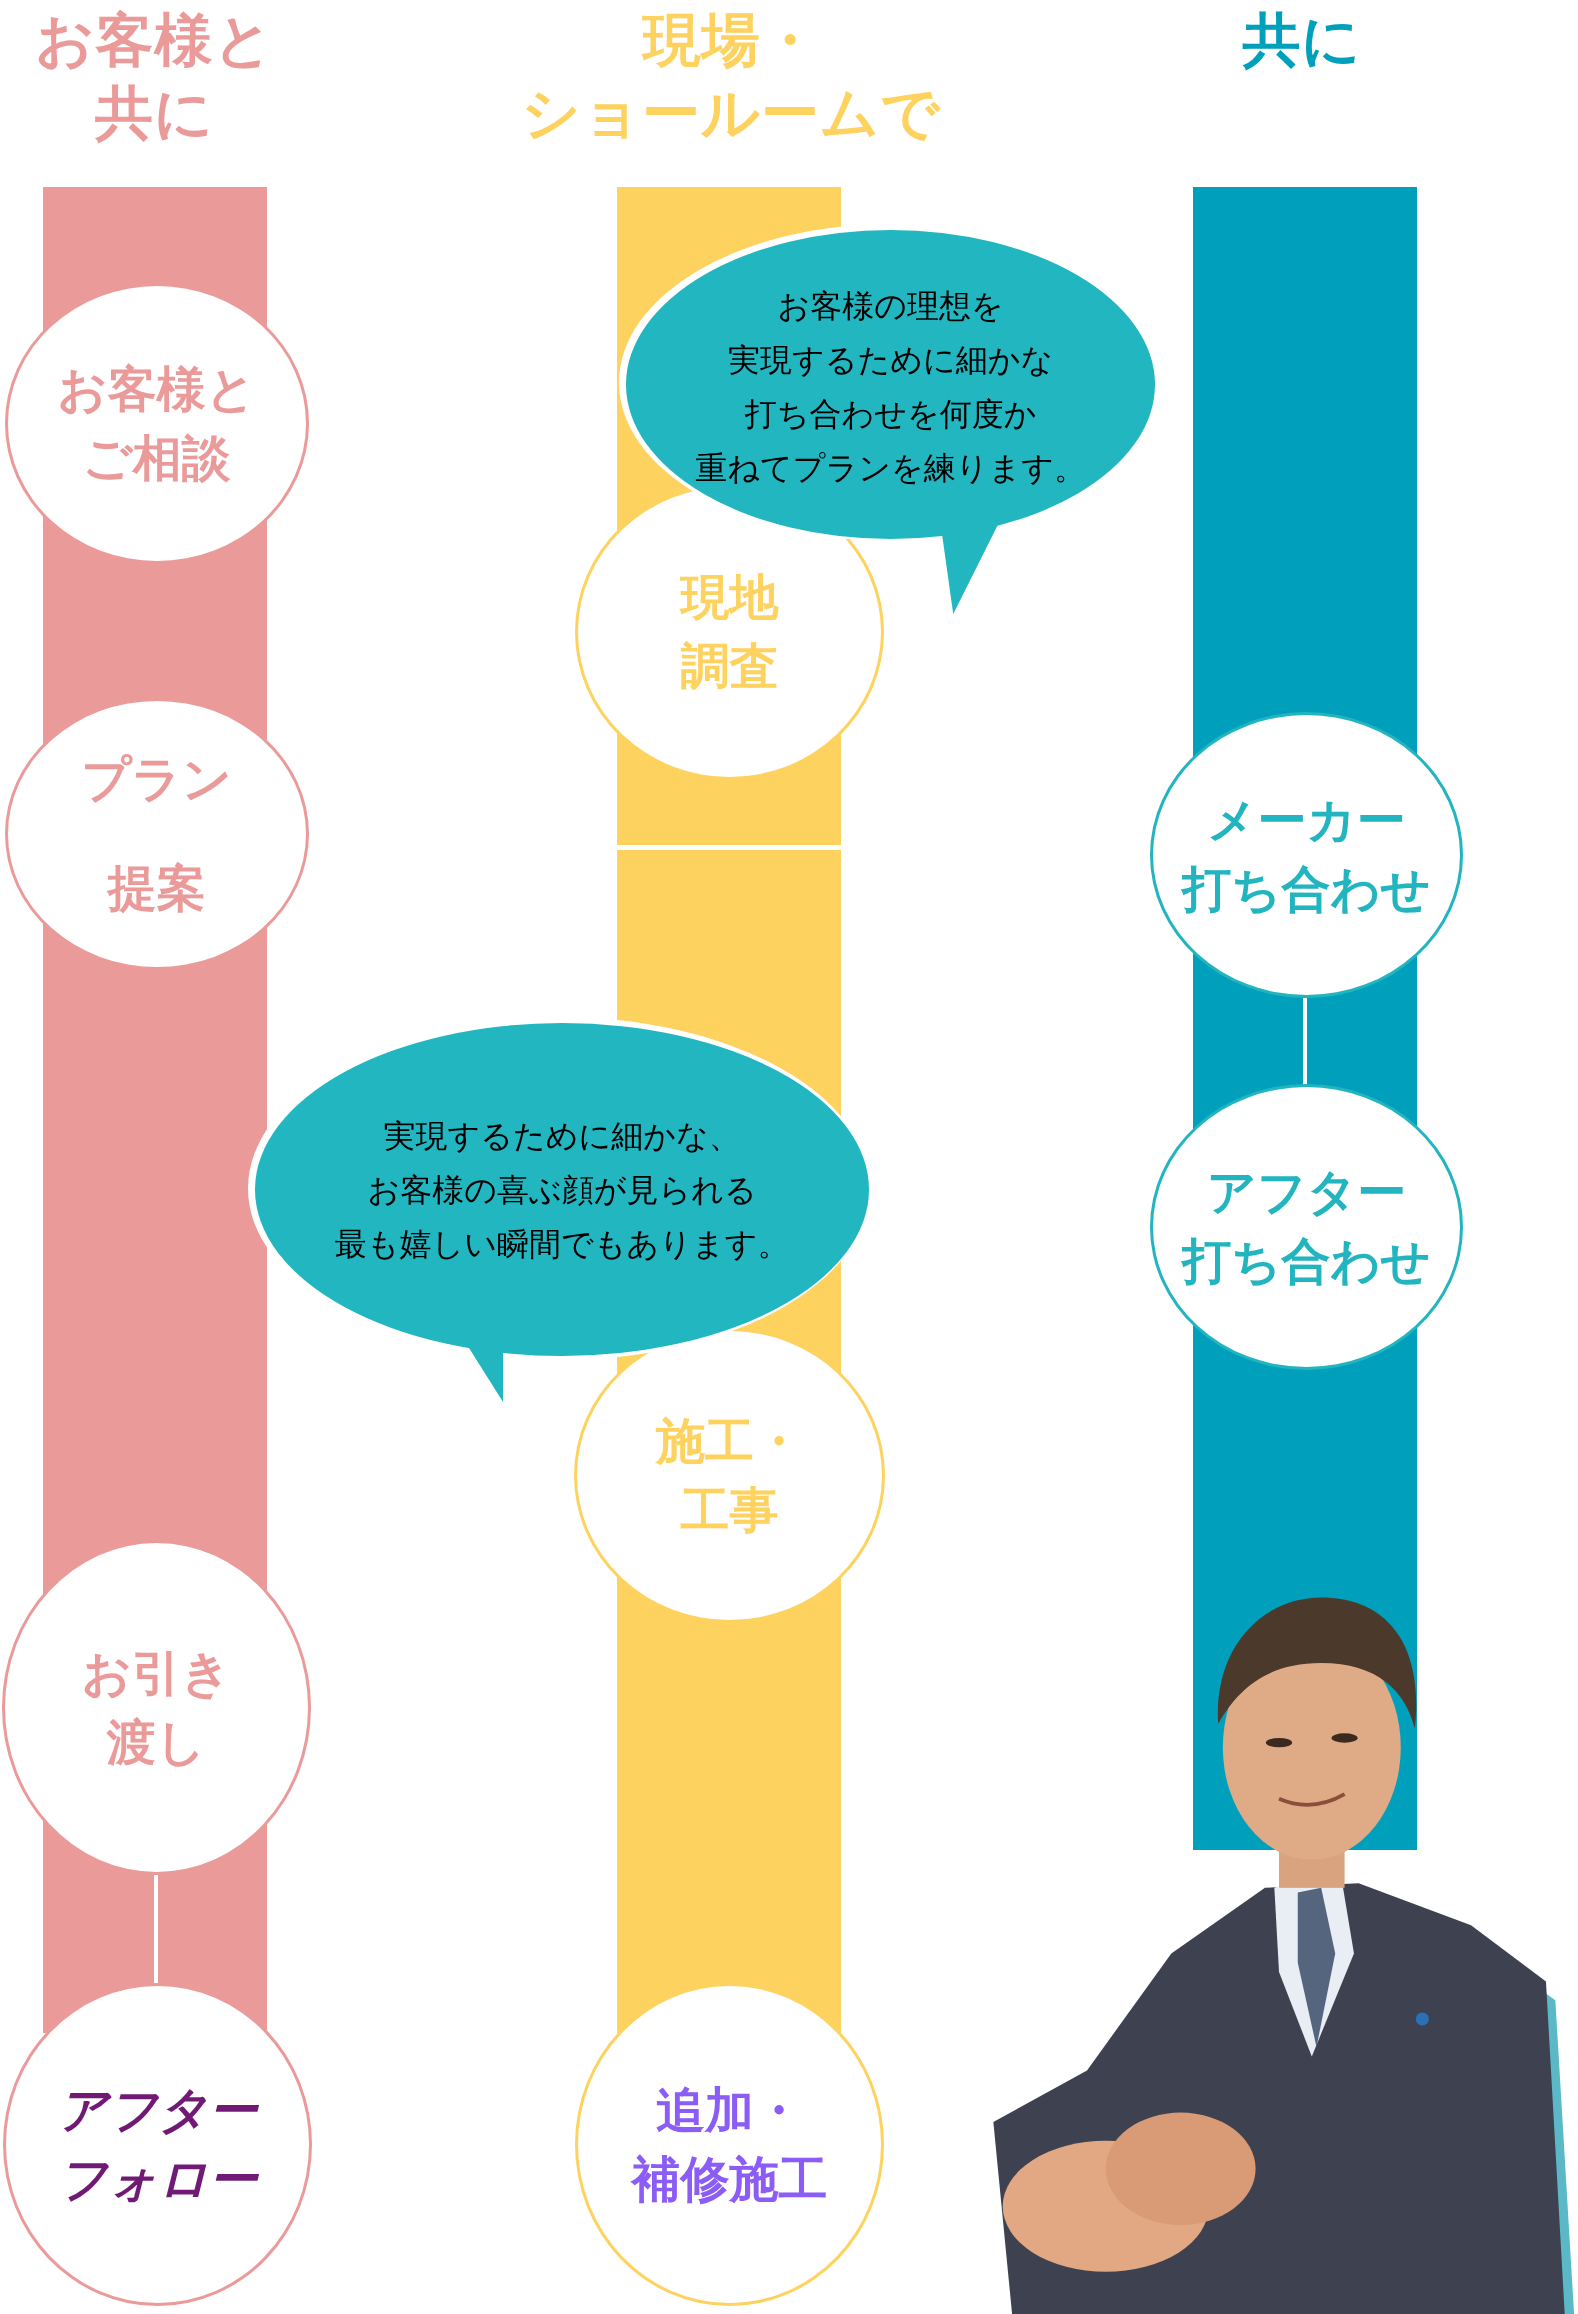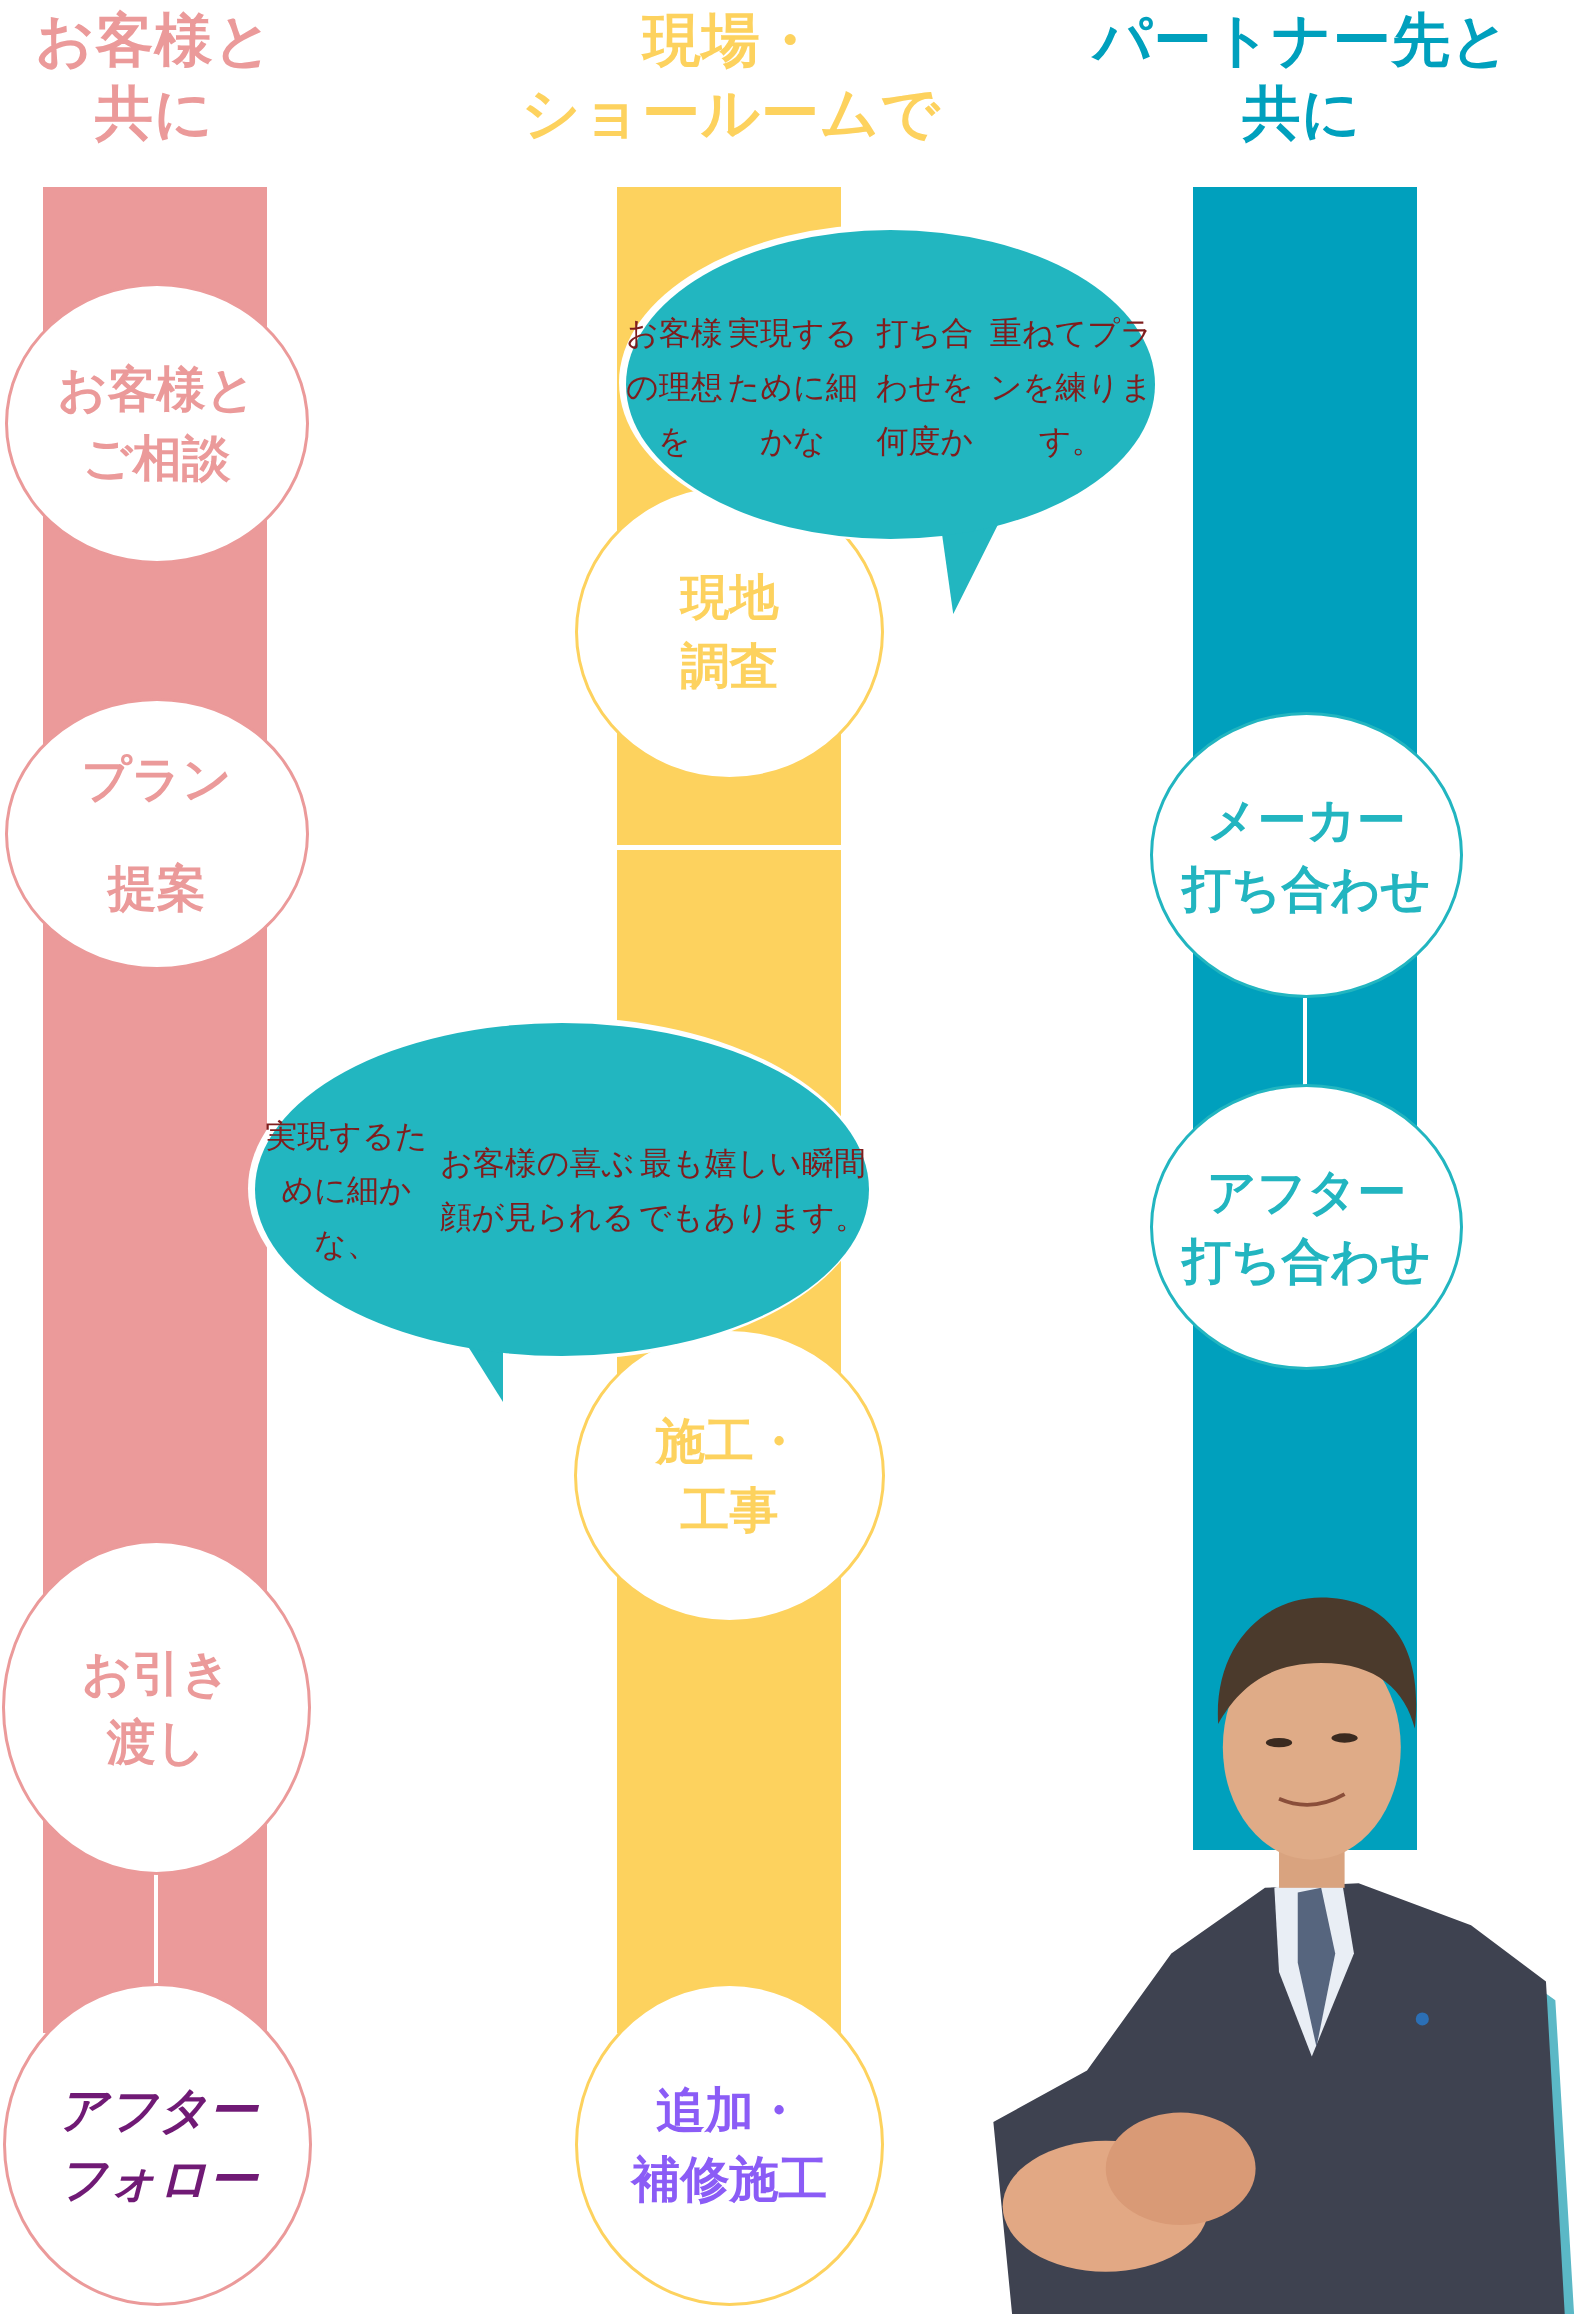--- a/index.html
+++ b/index.html
@@ -8,39 +8,38 @@
   .heading { position: absolute; top: 3.7px; text-align: center; font-weight: bold;
              font-size: 58px; line-height: 73px; letter-spacing: 0.9px; }
   .bar { position: absolute; top: 187px; width: 224px; }
   .circle { position: absolute; box-sizing: border-box; border-radius: 50%;
             background: #ffffff; border: 3.7px solid; display: flex; flex-direction: column;
             align-items: center; justify-content: center; text-align: center;
             font-weight: bold; font-size: 49px; line-height: 69px; }
   .connector { position: absolute; width: 3.7px; background: #ffffff; }
   .divider { position: absolute; height: 4.7px; background: #ffffff; }
   .bubble-wrap { position: absolute; }
-  .bubble { position: absolute; border-radius: 50%; display: flex; flex-direction: row;
+  .bubble { position: absolute; border-radius: 50%; display: flex; flex-direction: column;
             align-items: center; justify-content: center; text-align: center;
-            color: #7f1d1d; font-size: 32px; line-height: 54px; box-sizing: border-box; }
+            color: #000000; font-size: 32px; line-height: 54px; box-sizing: border-box; }
   .bubble-tail { position: absolute; width: 0; height: 0; }
   .photo { position: absolute; }
 </style>
 </head>
 <body>
 
 <div class="heading" style="left:0; width:309px; color:#EB9A9A;">
   <div>お客様と</div>
   <div>共に</div>
 </div>
 <div class="heading" style="left:478px; width:506px; color:#FDD25E;">
   <div>現場・</div>
   <div>ショールームで</div>
 </div>
 <div class="heading" style="left:1049px; width:506px; color:#00A0BD;">
-  <div>パートナー先と</div>
   <div>共に</div>
 </div>
 
 <div class="bar" style="left:43px; height:1846px; background:#EB9A9A;"></div>
 <div class="bar" style="left:617px; height:1846px; background:#FDD25E;"></div>
 <div class="divider" style="left:617px; top:845px; width:225px;"></div>
 <div class="bar" style="left:1193px; height:1663px; background:#00A0BD;"></div>
 
 <div class="connector" style="left:154px; top:1864px; height:122px;"></div>
 <div class="connector" style="left:1303px; top:998px; height:103px;"></div>

